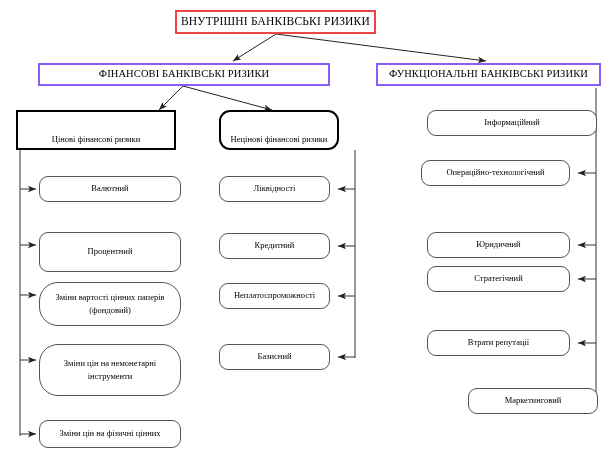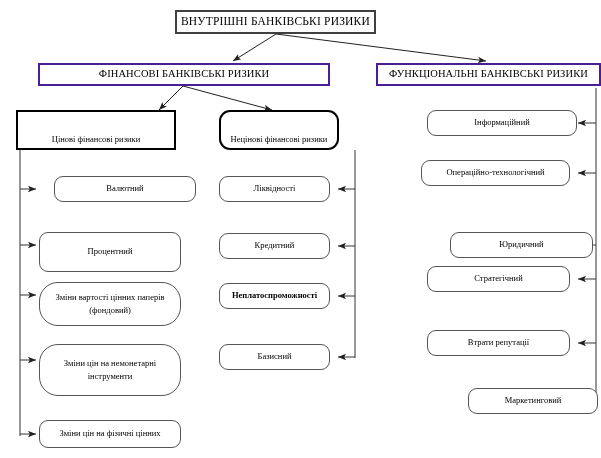--- a/index.html
+++ b/index.html
@@ -13,27 +13,27 @@
   .box{
     position:absolute;
     box-sizing:border-box;
     display:flex;align-items:center;justify-content:center;
     text-align:center;
     background:#ffffff;
     line-height:1.15;
   }
   
   .hdr-main{
-    border:2px solid #404040;
+    border:2px solid #ef4444;
     font-size:11.5px;
     letter-spacing:.2px;
     font-weight:400;
   }
   .hdr-group{
-    border:2px solid #4c1d95;
+    border:2px solid #8b5cf6;
     font-size:10.5px;
     letter-spacing:.1px;
   }
   
   .hdr-sub{
     border:2px solid #000;
     font-size:8.5px;
     align-items:flex-end;
     padding-bottom:3px;
   }
@@ -96,21 +96,21 @@
   </div>
 
   <div class="box hdr-group" style="left:376px;top:63px;width:225px;height:23px;">
     <span>ФУНКЦІОНАЛЬНІ БАНКІВСЬКІ РИЗИКИ</span>
   </div>
 
   <div class="box hdr-sub" style="left:16px;top:110px;width:160px;height:40px;">
     <span>Цінові фінансові ризики</span>
   </div>
 
-  <div class="box leaf" style="left:54px;top:176px;width:142px;height:26px;">
+  <div class="box leaf" style="left:39px;top:176px;width:142px;height:26px;">
     <span>Валютний</span>
   </div>
 
   <div class="box leaf" style="left:39px;top:232px;width:142px;height:40px;">
     <span>Процентний</span>
   </div>
 
   <div class="box leaf two-line" style="left:39px;top:282px;width:142px;height:44px;">
     <span>Зміни вартості цінних паперів (фондовий)</span>
   </div>
@@ -128,37 +128,37 @@
   </div>
 
   <div class="box leaf" style="left:219px;top:176px;width:111px;height:26px;">
     <span>Ліквідності</span>
   </div>
 
   <div class="box leaf" style="left:219px;top:233px;width:111px;height:26px;">
     <span>Кредитний</span>
   </div>
 
-  <div class="box leaf" style="left:219px;top:283px;width:111px;height:26px;font-weight:bold;">
+  <div class="box leaf" style="left:219px;top:283px;width:111px;height:26px;">
     <span>Неплатоспроможності</span>
   </div>
 
   <div class="box leaf" style="left:219px;top:344px;width:111px;height:26px;">
     <span>Базисний</span>
   </div>
 
-  <div class="box leaf" style="left:427px;top:110px;width:150px;height:26px;">
+  <div class="box leaf" style="left:427px;top:110px;width:170px;height:26px;">
     <span>Інформаційний</span>
   </div>
 
   <div class="box leaf" style="left:421px;top:160px;width:149px;height:26px;">
     <span>Операційно-технологічний</span>
   </div>
 
-  <div class="box leaf" style="left:450px;top:232px;width:143px;height:26px;">
+  <div class="box leaf" style="left:427px;top:232px;width:143px;height:26px;">
     <span>Юридичний</span>
   </div>
 
   <div class="box leaf" style="left:427px;top:266px;width:143px;height:26px;">
     <span>Стратегічний</span>
   </div>
 
   <div class="box leaf" style="left:427px;top:330px;width:143px;height:26px;">
     <span>Втрати репутації</span>
   </div>

